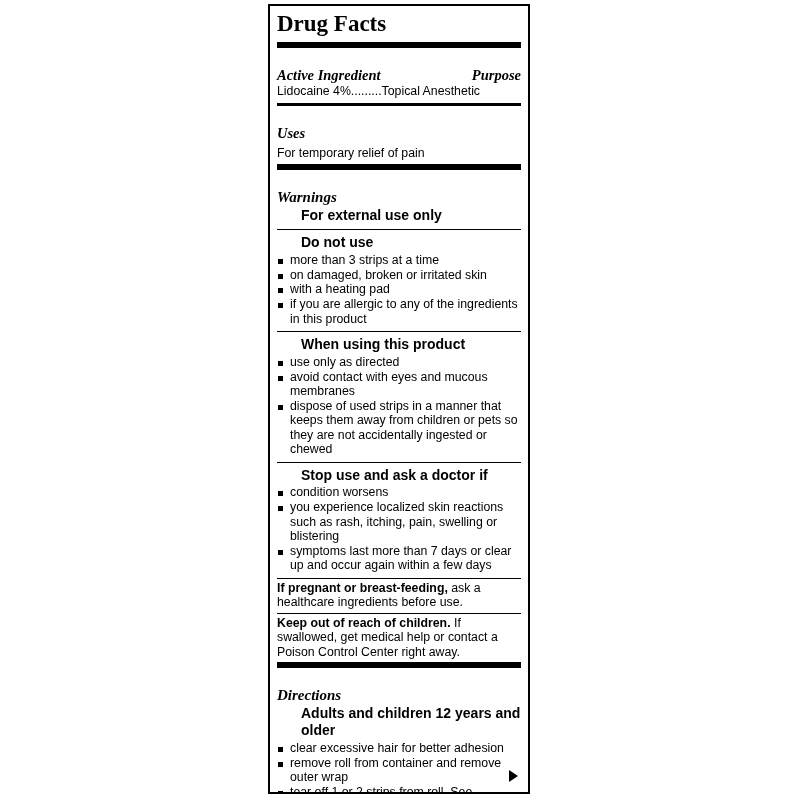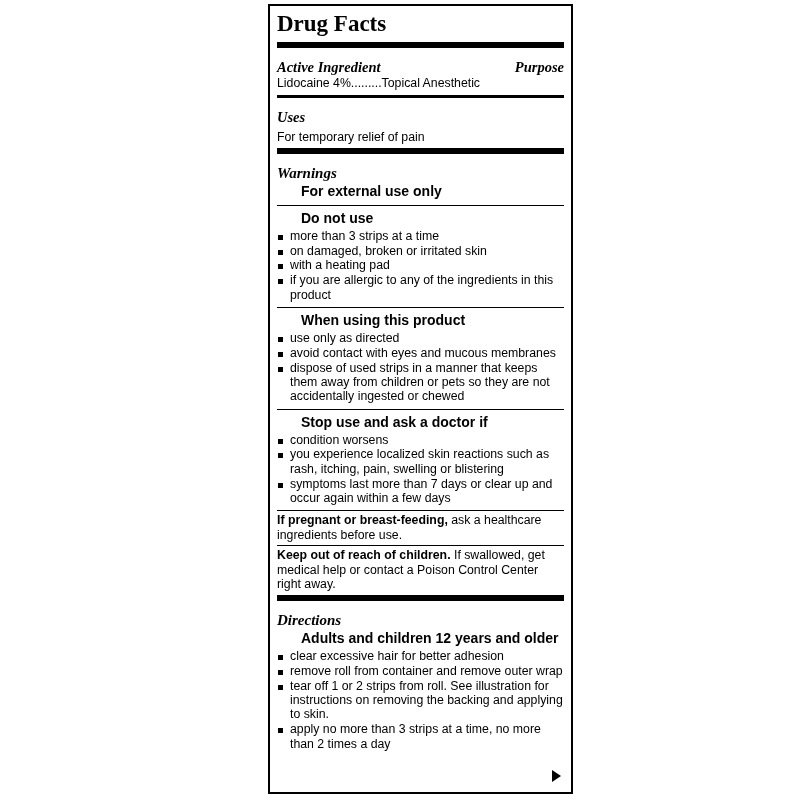--- a/index.html
+++ b/index.html
@@ -13,21 +13,21 @@
   #page {
     position: relative;
     width: 800px;
     height: 800px;
     background: #ffffff;
   }
   .panel {
     position: absolute;
     left: 268px;
     top: 4px;
-    width: 305px;
+    width: 262px;
     height: 790px;
     border: 2px solid #000000;
     background: #ffffff;
     box-sizing: border-box;
     overflow: hidden;
   }
   .inner {
     padding: 0 7px;
     box-sizing: border-box;
     height: 100%;
@@ -46,21 +46,21 @@
   }
   .rule-med {
     border-top: 3px solid #000000;
     margin: 0;
   }
   .rule-thin {
     border-top: 1px solid #000000;
     margin: 0;
   }
   .sec {
-    padding: 11px 0 4px 0;
+    padding: 19px 0 4px 0;
   }
   .hdr-ital {
     font-style: italic;
     font-weight: bold;
     font-size: 14.5px;
     font-family: "Liberation Serif", serif;
   }
   .hdr-ital-lg {
     font-style: italic;
     font-weight: bold;

